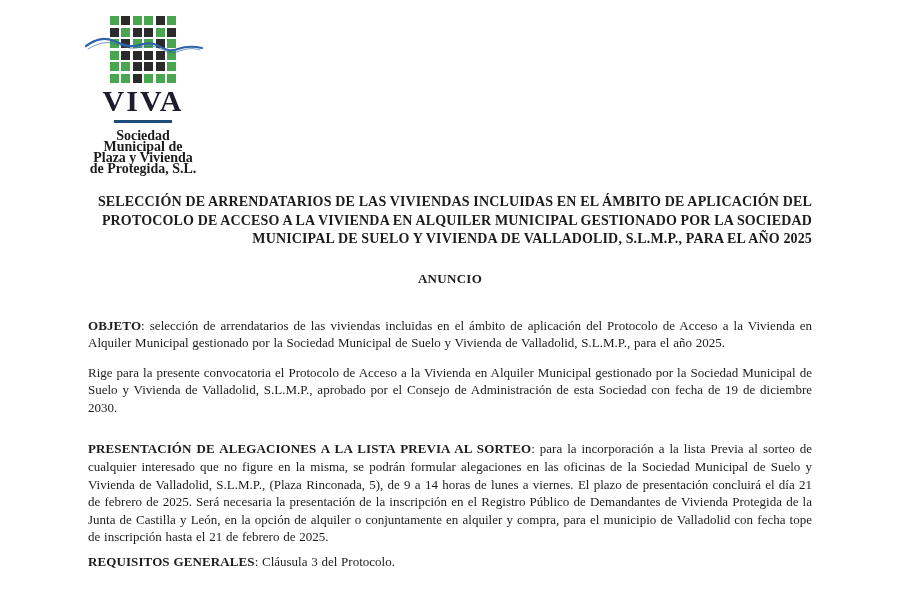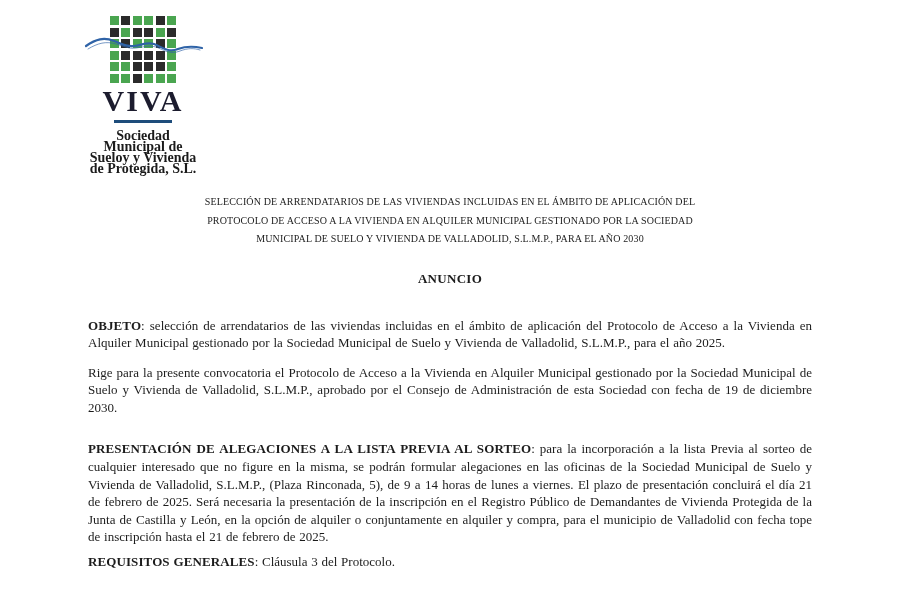--- a/index.html
+++ b/index.html
@@ -71,23 +71,23 @@
   }
 
   
   .doc {
     position: absolute;
     left: 88px;
     top: 193px;
     width: 724px;
   }
   .title {
-    text-align: center;
-    font-weight: normal;
-    font-size: 10px;
+    text-align: right;
+    font-weight: bold;
+    font-size: 14px;
   }
   .title-line {
     line-height: 18.5px;
     letter-spacing: 0.15px;
     white-space: nowrap;
   }
   .subtitle {
     margin-top: 22px;
     text-align: center;
     font-weight: bold;
@@ -150,30 +150,30 @@
         </div>
       <svg class="wave-svg" viewBox="0 0 116 24">
         <path id="wavePath1" d="M0,13 C10,6 18,4 28,8 C36,11 40,14 48,13 C56,12 60,9 68,11 C76,14 82,20 92,16 C100,13 107,13 116,15" fill="none" stroke-width="2.2" stroke-linecap="round" stroke="#2f63a7"></path>
         <path id="wavePath2" d="M2,16 C12,10 20,8 30,11 C38,13 42,16 50,15 C58,14 62,12 70,14 C78,17 84,22 94,18 C102,15 108,15 114,17" fill="none" stroke-width="1" opacity="0.65" stroke-linecap="round" stroke="#2f63a7"></path>
       </svg>
     </div>
     <div class="wordmark">VIVA</div>
     <div class="logo-rule" id="logoRule" style="background: rgb(30, 77, 123);"></div>
     <div class="org" id="orgLines">
         <div>Sociedad Municipal de</div>
-        <div>Sueloy y Vivienda</div>
+        <div>Plaza y Vivienda</div>
         <div>de Protegida, S.L.</div>
       </div>
   </div>
 
   <div class="doc">
     <div class="title" id="docTitle">
         <div class="title-line">SELECCIÓN DE ARRENDATARIOS DE LAS VIVIENDAS INCLUIDAS EN EL ÁMBITO DE APLICACIÓN DEL</div>
         <div class="title-line">PROTOCOLO DE ACCESO A LA VIVIENDA EN ALQUILER MUNICIPAL GESTIONADO POR LA SOCIEDAD</div>
-        <div class="title-line">MUNICIPAL DE SUELO Y VIVIENDA DE VALLADOLID, S.L.M.P., PARA EL AÑO 2030</div>
+        <div class="title-line">MUNICIPAL DE SUELO Y VIVIENDA DE VALLADOLID, S.L.M.P., PARA EL AÑO 2025</div>
       </div>
     <div class="subtitle">ANUNCIO</div>
     <div class="paragraphs" id="docParas">
         <p style="margin-top: 30px;"><strong>OBJETO</strong><span>: selección de arrendatarios de las viviendas incluidas en el ámbito de aplicación del Protocolo de Acceso a la Vivienda en Alquiler Municipal gestionado por la Sociedad Municipal de Suelo y Vivienda de Valladolid, S.L.M.P., para el año 2025.</span></p>
         <p style="margin-top: 12px;"><span>Rige para la presente convocatoria el Protocolo de Acceso a la Vivienda en Alquiler Municipal gestionado por la Sociedad Municipal de Suelo y Vivienda de Valladolid, S.L.M.P., aprobado por el Consejo de Administración de esta Sociedad con fecha de 19 de diciembre 2030.</span></p>
         <p style="margin-top: 24px;"><strong>PRESENTACIÓN DE ALEGACIONES A LA LISTA PREVIA AL SORTEO</strong><span>: para la incorporación a la lista Previa al sorteo de cualquier interesado que no figure en la misma, se podrán formular alegaciones en las oficinas de la Sociedad Municipal de Suelo y Vivienda de Valladolid, S.L.M.P., (Plaza Rinconada, 5), de 9 a 14 horas de lunes a viernes. El plazo de presentación concluirá el día 21 de febrero de 2025. Será necesaria la presentación de la inscripción en el Registro Público de Demandantes de Vivienda Protegida de la Junta de Castilla y León, en la opción de alquiler o conjuntamente en alquiler y compra, para el municipio de Valladolid con fecha tope de inscripción hasta el 21 de febrero de 2025.</span></p>
         <p style="margin-top: 7px;"><strong>REQUISITOS GENERALES</strong><span>: Cláusula 3 del Protocolo.</span></p>
       </div>
   </div>
 

